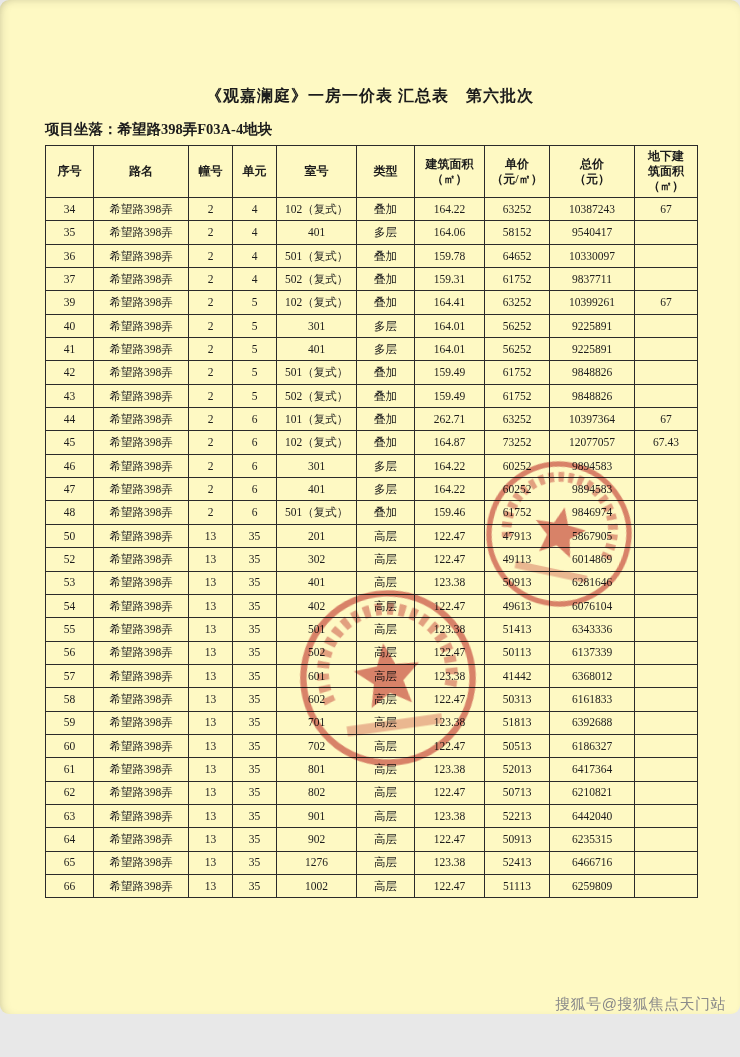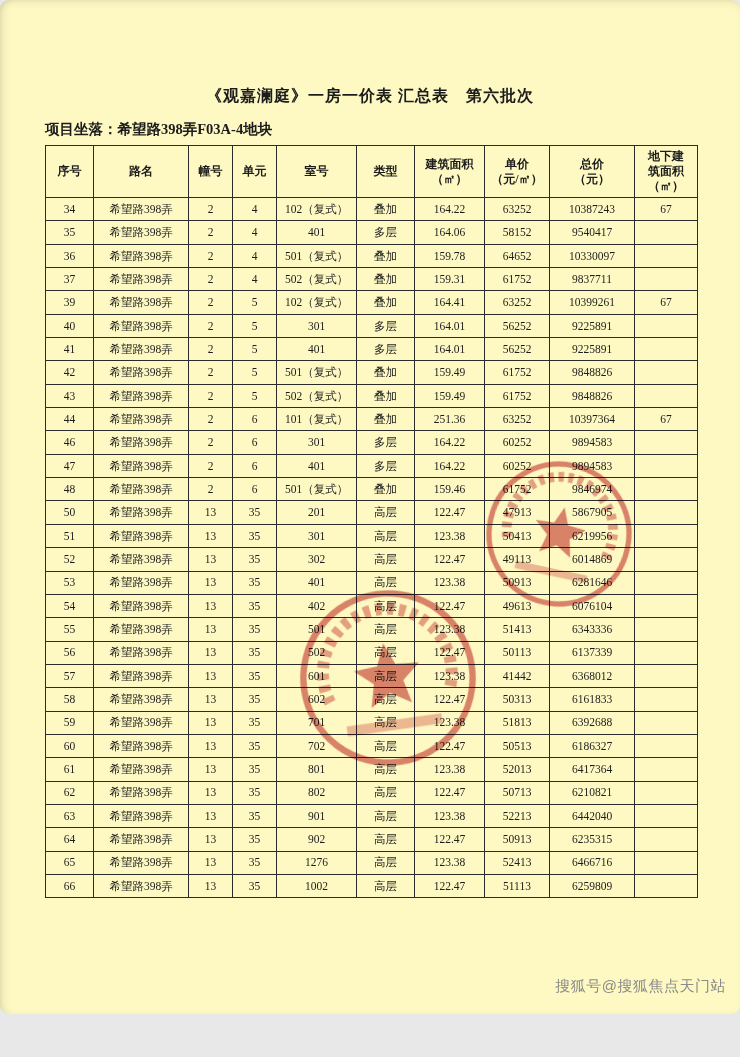--- a/index.html
+++ b/index.html
@@ -73,21 +73,21 @@
     opacity: 0.62;
     filter: blur(0.4px);
   }
   .seal-1 { left: 483px; top: 458px; width: 152px; height: 152px; transform: rotate(12deg); }
   .seal-2 { left: 296px; top: 586px; width: 184px; height: 184px; transform: rotate(-8deg); }
   .seal svg { width: 100%; height: 100%; }
 
   .watermark {
     position: absolute;
     right: 14px;
-    bottom: 18px;
+    bottom: 0;
     font-family: "Liberation Sans", sans-serif;
     font-size: 15px;
     color: #8a8a8a;
     letter-spacing: 0.5px;
   }
 </style>
 </head>
 <body>
 
 <div class="page">
@@ -237,24 +237,36 @@
           <td>9848826</td>
           <td></td>
         </tr>
         <tr>
           <td>44</td>
           <td>希望路398弄</td>
           <td>2</td>
           <td>6</td>
           <td>101（复式）</td>
           <td>叠加</td>
-          <td>251.36</td>
+          <td>262.71</td>
           <td>63252</td>
           <td>10397364</td>
           <td>67</td>
+        </tr>
+        <tr>
+          <td>45</td>
+          <td>希望路398弄</td>
+          <td>2</td>
+          <td>6</td>
+          <td>102（复式）</td>
+          <td>叠加</td>
+          <td>164.87</td>
+          <td>73252</td>
+          <td>12077057</td>
+          <td>67.43</td>
         </tr>
         <tr>
           <td>46</td>
           <td>希望路398弄</td>
           <td>2</td>
           <td>6</td>
           <td>301</td>
           <td>多层</td>
           <td>164.22</td>
           <td>60252</td>
@@ -288,32 +300,20 @@
         <tr>
           <td>50</td>
           <td>希望路398弄</td>
           <td>13</td>
           <td>35</td>
           <td>201</td>
           <td>高层</td>
           <td>122.47</td>
           <td>47913</td>
           <td>5867905</td>
-          <td></td>
-        </tr>
-        <tr>
-          <td>51</td>
-          <td>希望路398弄</td>
-          <td>13</td>
-          <td>35</td>
-          <td>301</td>
-          <td>高层</td>
-          <td>123.38</td>
-          <td>50413</td>
-          <td>6219956</td>
           <td></td>
         </tr>
         <tr>
           <td>52</td>
           <td>希望路398弄</td>
           <td>13</td>
           <td>35</td>
           <td>302</td>
           <td>高层</td>
           <td>122.47</td>

